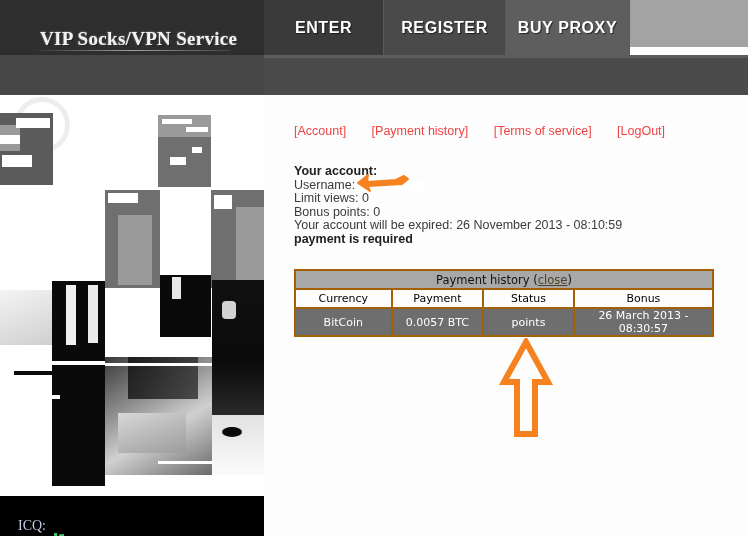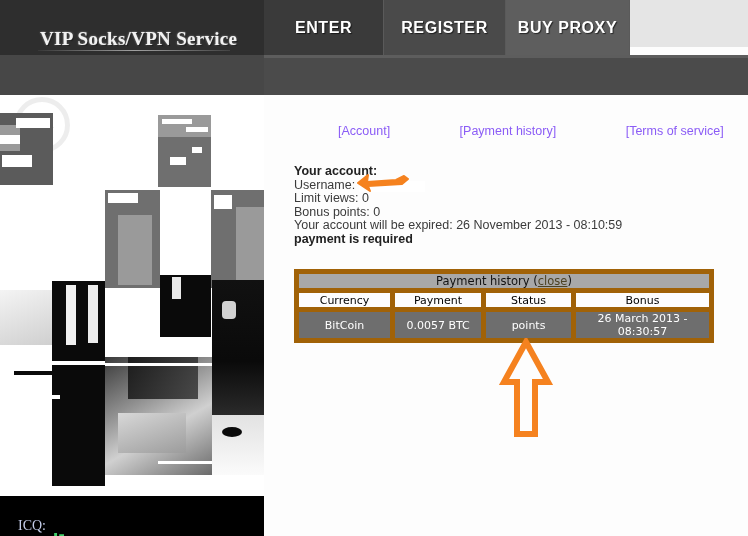--- a/index.html
+++ b/index.html
@@ -7,21 +7,21 @@
     width: 748px; height: 536px;
     background: #ffffff;
     font-family: "Liberation Sans", sans-serif;
     overflow: hidden;
   }
   #page { position: relative; width: 748px; height: 536px; overflow: hidden; background:#fdfdfd; }
 
   
   #header {
     position: absolute; top: 0; left: 0; width: 748px; height: 47px;
-    background: #e5e5e5;
+    background: #a3a3a3;
   }
   #logo-cell {
     position: absolute; left: 0; top: 0; width: 264px; height: 55px;
     background: #2e2e2e;
   }
   #logo-text {
     position: absolute; left: 40px; top: 28px;
     font-family: "Liberation Serif", serif;
     font-weight: bold; font-size: 19px; color: #f2f2f2;
     letter-spacing: 0.3px;
@@ -108,21 +108,21 @@
   #main {
     position: absolute; left: 264px; top: 95px; width: 484px; height: 441px;
     background: #fdfdfd;
   }
   #nav-links {
     position: absolute; left: 30px; top: 29px;
     font-size: 12.5px; color: #2a7b84;
     white-space: nowrap;
   }
   #nav-links a {
-    color: #8b5cf6; text-decoration: none; margin-right: 22px; cursor:pointer;margin-left:44px;
+    color: #ef4444; text-decoration: none; margin-right: 22px; cursor:pointer;
   }
   #account-block {
     position: absolute; left: 30px; top: 70px;
     font-size: 12.5px; color: #3b3b3b; line-height: 13.6px;
   }
   #account-block .bold { font-weight: bold; color:#222; }
   .acct-line { height: 13.6px; white-space: nowrap; }
   #username-line { position: relative; }
   #username-redact {
     display: inline-block; position: relative; top: 1px;
@@ -142,21 +142,21 @@
   }
 
   
   #pay-table {
     position: absolute; left: 30px; top: 174px;
     width: 420px; border-collapse: collapse;
     font-family: "DejaVu Sans", sans-serif;
     font-size: 11px;
   }
   #pay-table td, #pay-table th {
-    border: 5px solid #a16207;
+    border: 2px solid #a16207;
     padding: 0;
     text-align: center;
     height: 19px;
     font-weight: normal;
   }
   #tbl-title {
     background: #a8a8a8; color: #111111;
     font-weight: bold; font-size: 11.5px; height: 20px;
   }
   #tbl-title a { color: #4d4326; text-decoration: underline; cursor:pointer; }

